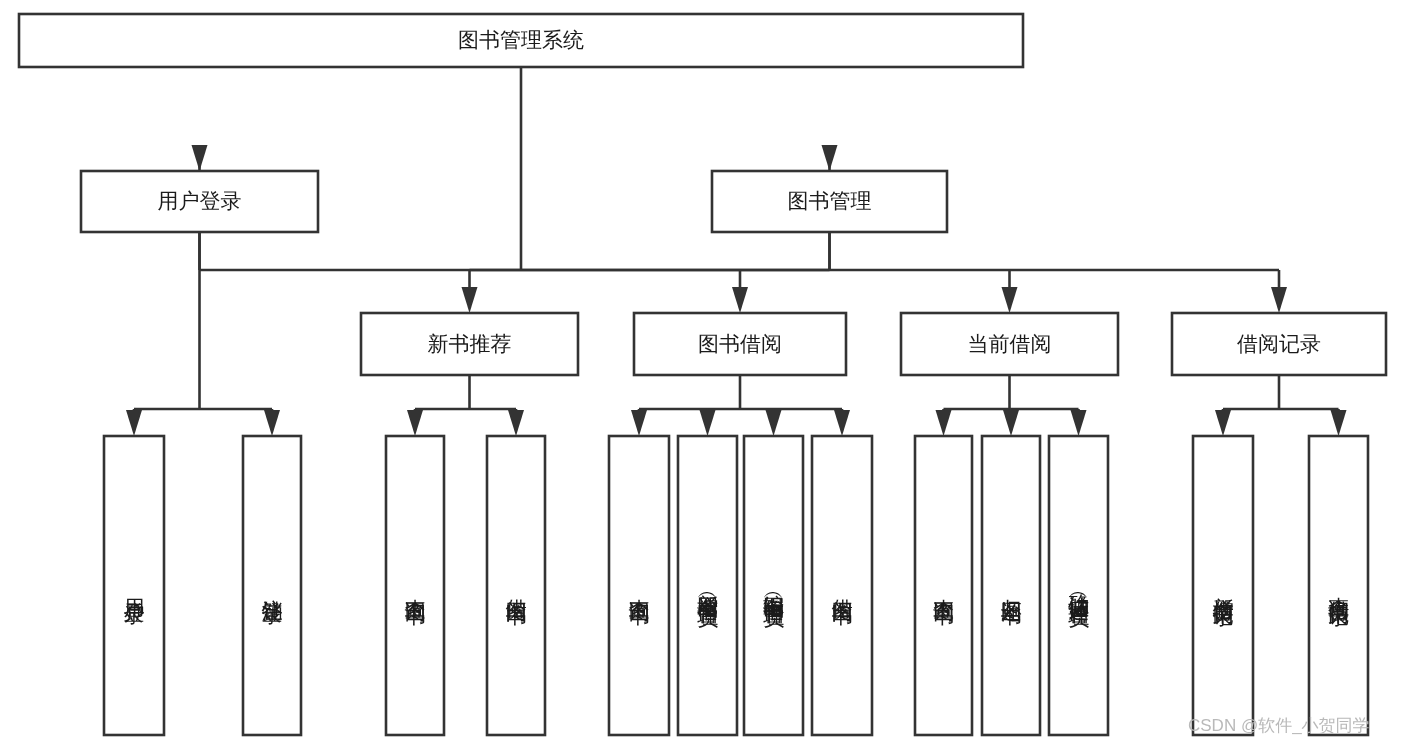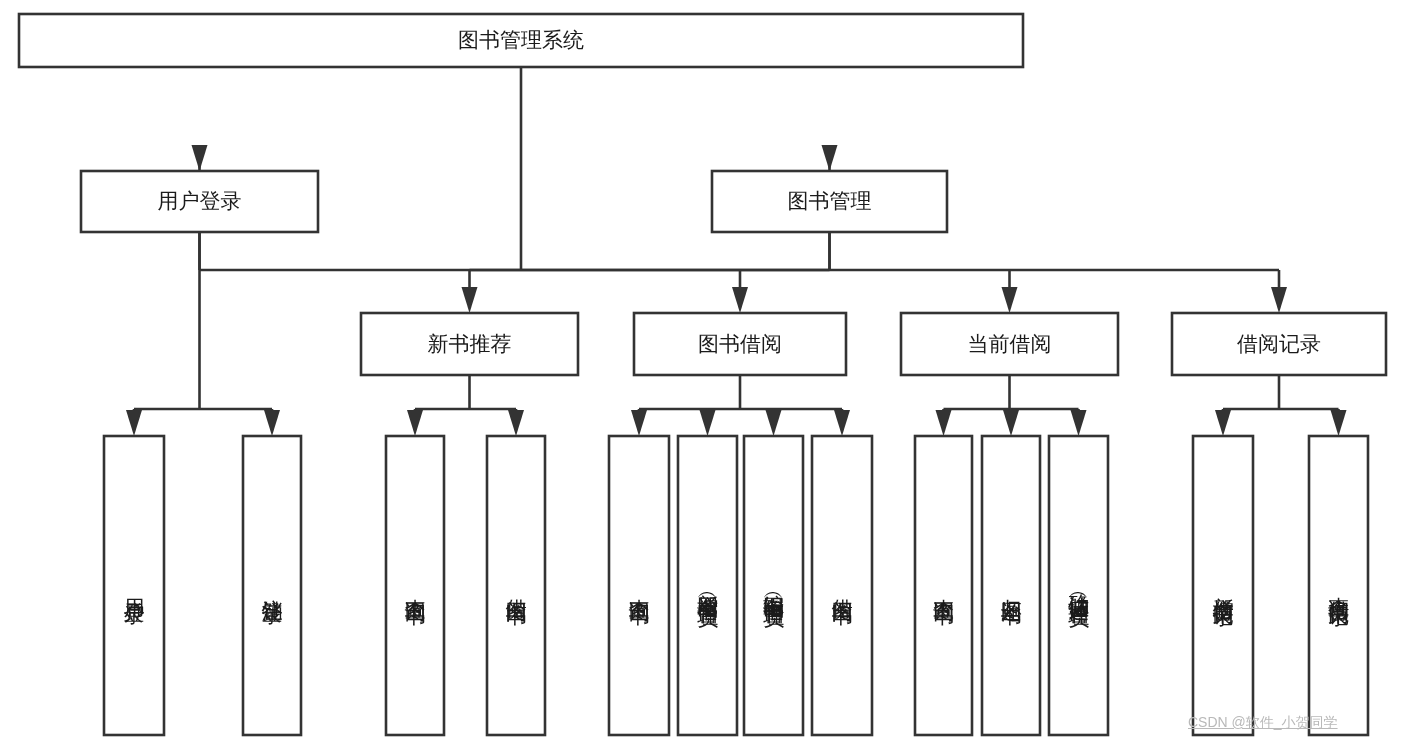--- a/index.html
+++ b/index.html
@@ -57,25 +57,24 @@
     font-size: 21px;
     line-height: 1.08;
     letter-spacing: 2px;
     color: #1b1b1b;
     white-space: nowrap;
     pointer-events: none;
   }
   .watermark {
     position: absolute;
     font-family: "Liberation Sans", "DejaVu Sans", sans-serif;
-    font-size: 14px;
+    font-size: 17px;
     color: #b9b9b9;
     white-space: nowrap;
     user-select: none;
-    text-decoration: underline;
   }
 </style>
 </head>
 <body>
 
 <div id="diagram-root">
   <svg class="diagram-canvas" viewBox="0 0 1405 747">
     <g id="edges-layer">
         <path class="conn-line" d="M 521 67 L 521 270"></path>
         <path class="conn-line" d="M 199.5 270 L 829.5 270"></path>

